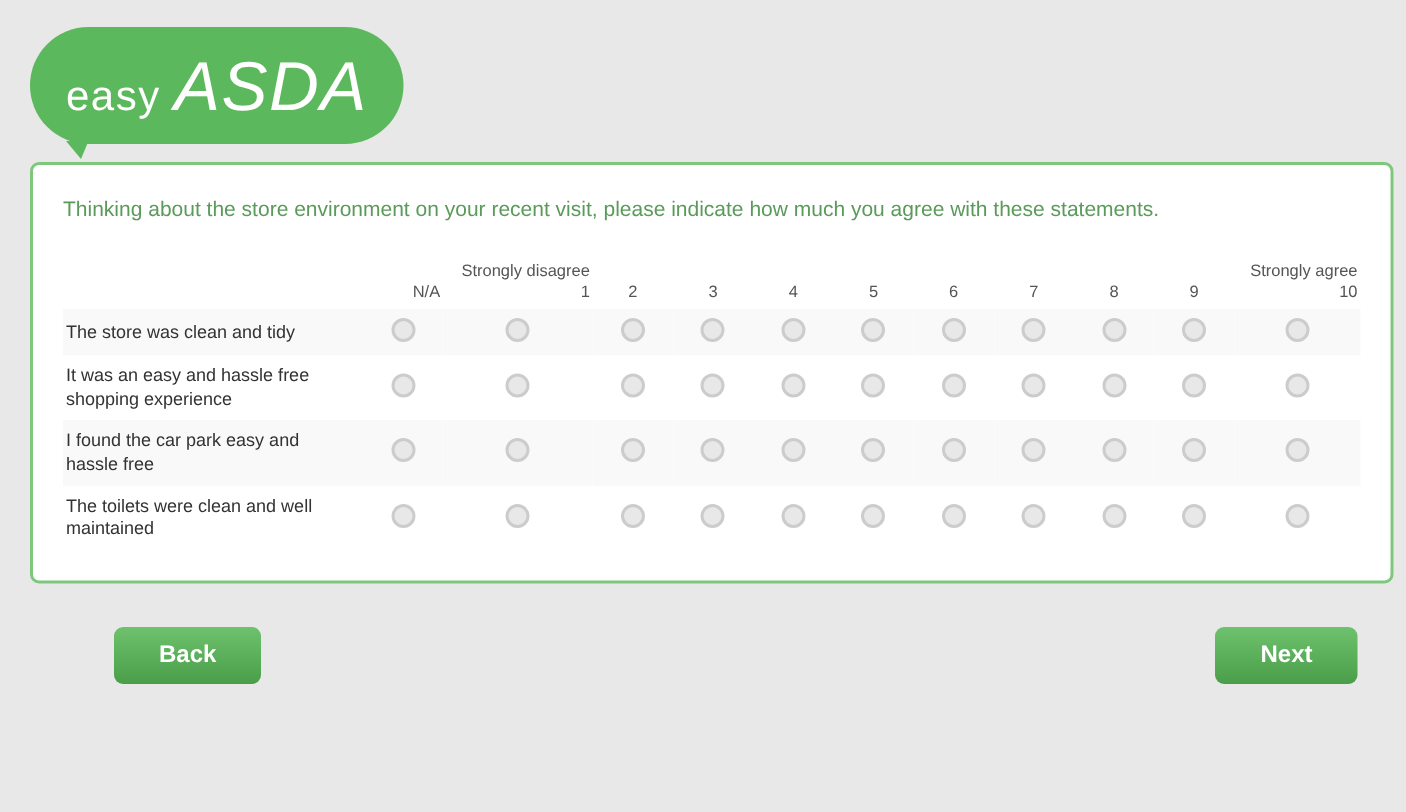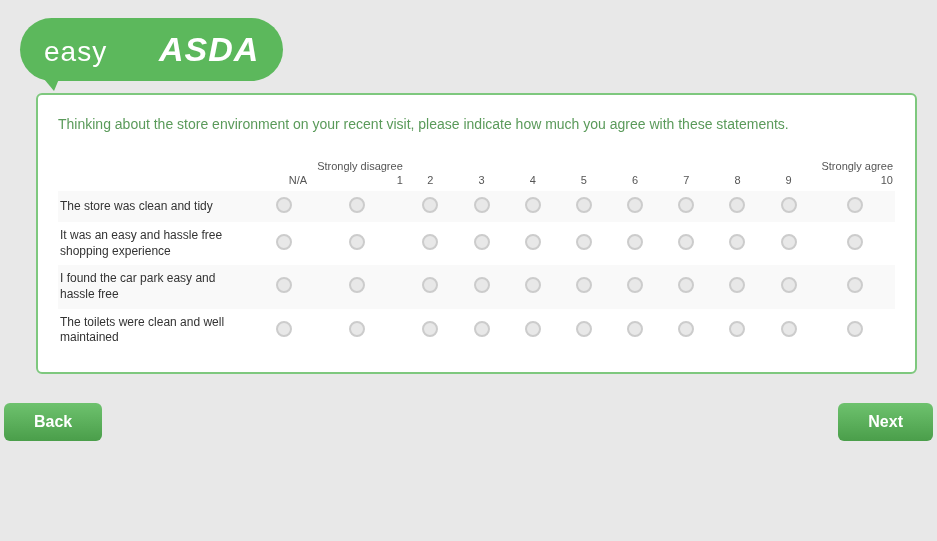--- a/index.html
+++ b/index.html
@@ -32,30 +32,28 @@
       border-right: 5px solid transparent;
       border-top: 12px solid #5cb85c;
     }
     .logo-text {
       color: white;
       font-size: 28px;
       font-weight: normal;
       letter-spacing: 1px;
     }
     .logo-text strong {
-      font-size: 34px;
-      font-weight: 700;
+      font-size: 46px;
+      font-weight: 400;
       font-style: italic;
-      margin-left: 43px;
     }
 
     
     .main {
-      padding: 0 20px 15px 20px;
-      margin-left: 16px;
+      padding: 0 8px 15px 20px;
     }
     .survey-box {
       border: 2px solid #7ec87e;
       border-radius: 6px;
       background: white;
       padding: 20px;
     }
     .survey-question {
       color: #5a9a5a;
       font-size: 14px;
@@ -109,21 +107,22 @@
       background: #e8e8e8;
       display: inline-block;
       cursor: pointer;
     }
 
     
     .footer {
       display: flex;
       justify-content: space-between;
       align-items: center;
-      padding: 14px 4px;
+      padding: 14px 32px;
+      margin-left: 44px;
     }
     .btn-green {
       background: linear-gradient(to bottom, #6ec26e, #4a9e4a);
       color: white;
       border: none;
       border-radius: 6px;
       padding: 10px 30px;
       font-size: 16px;
       font-weight: bold;
       cursor: pointer;

